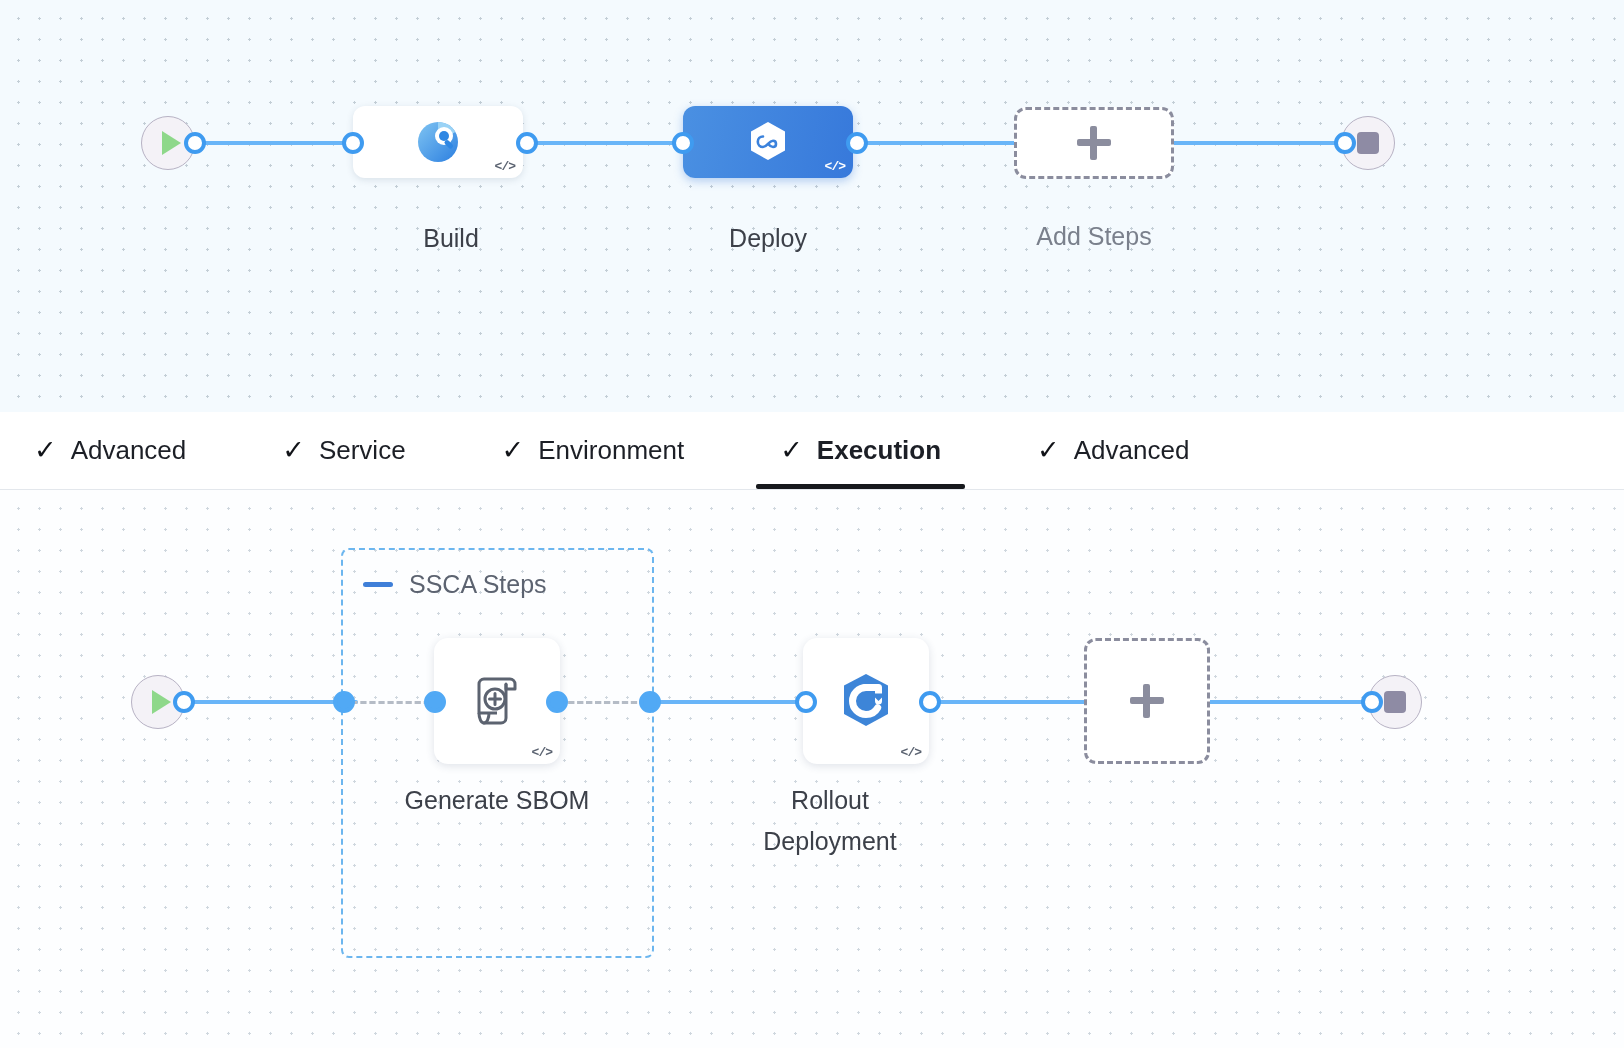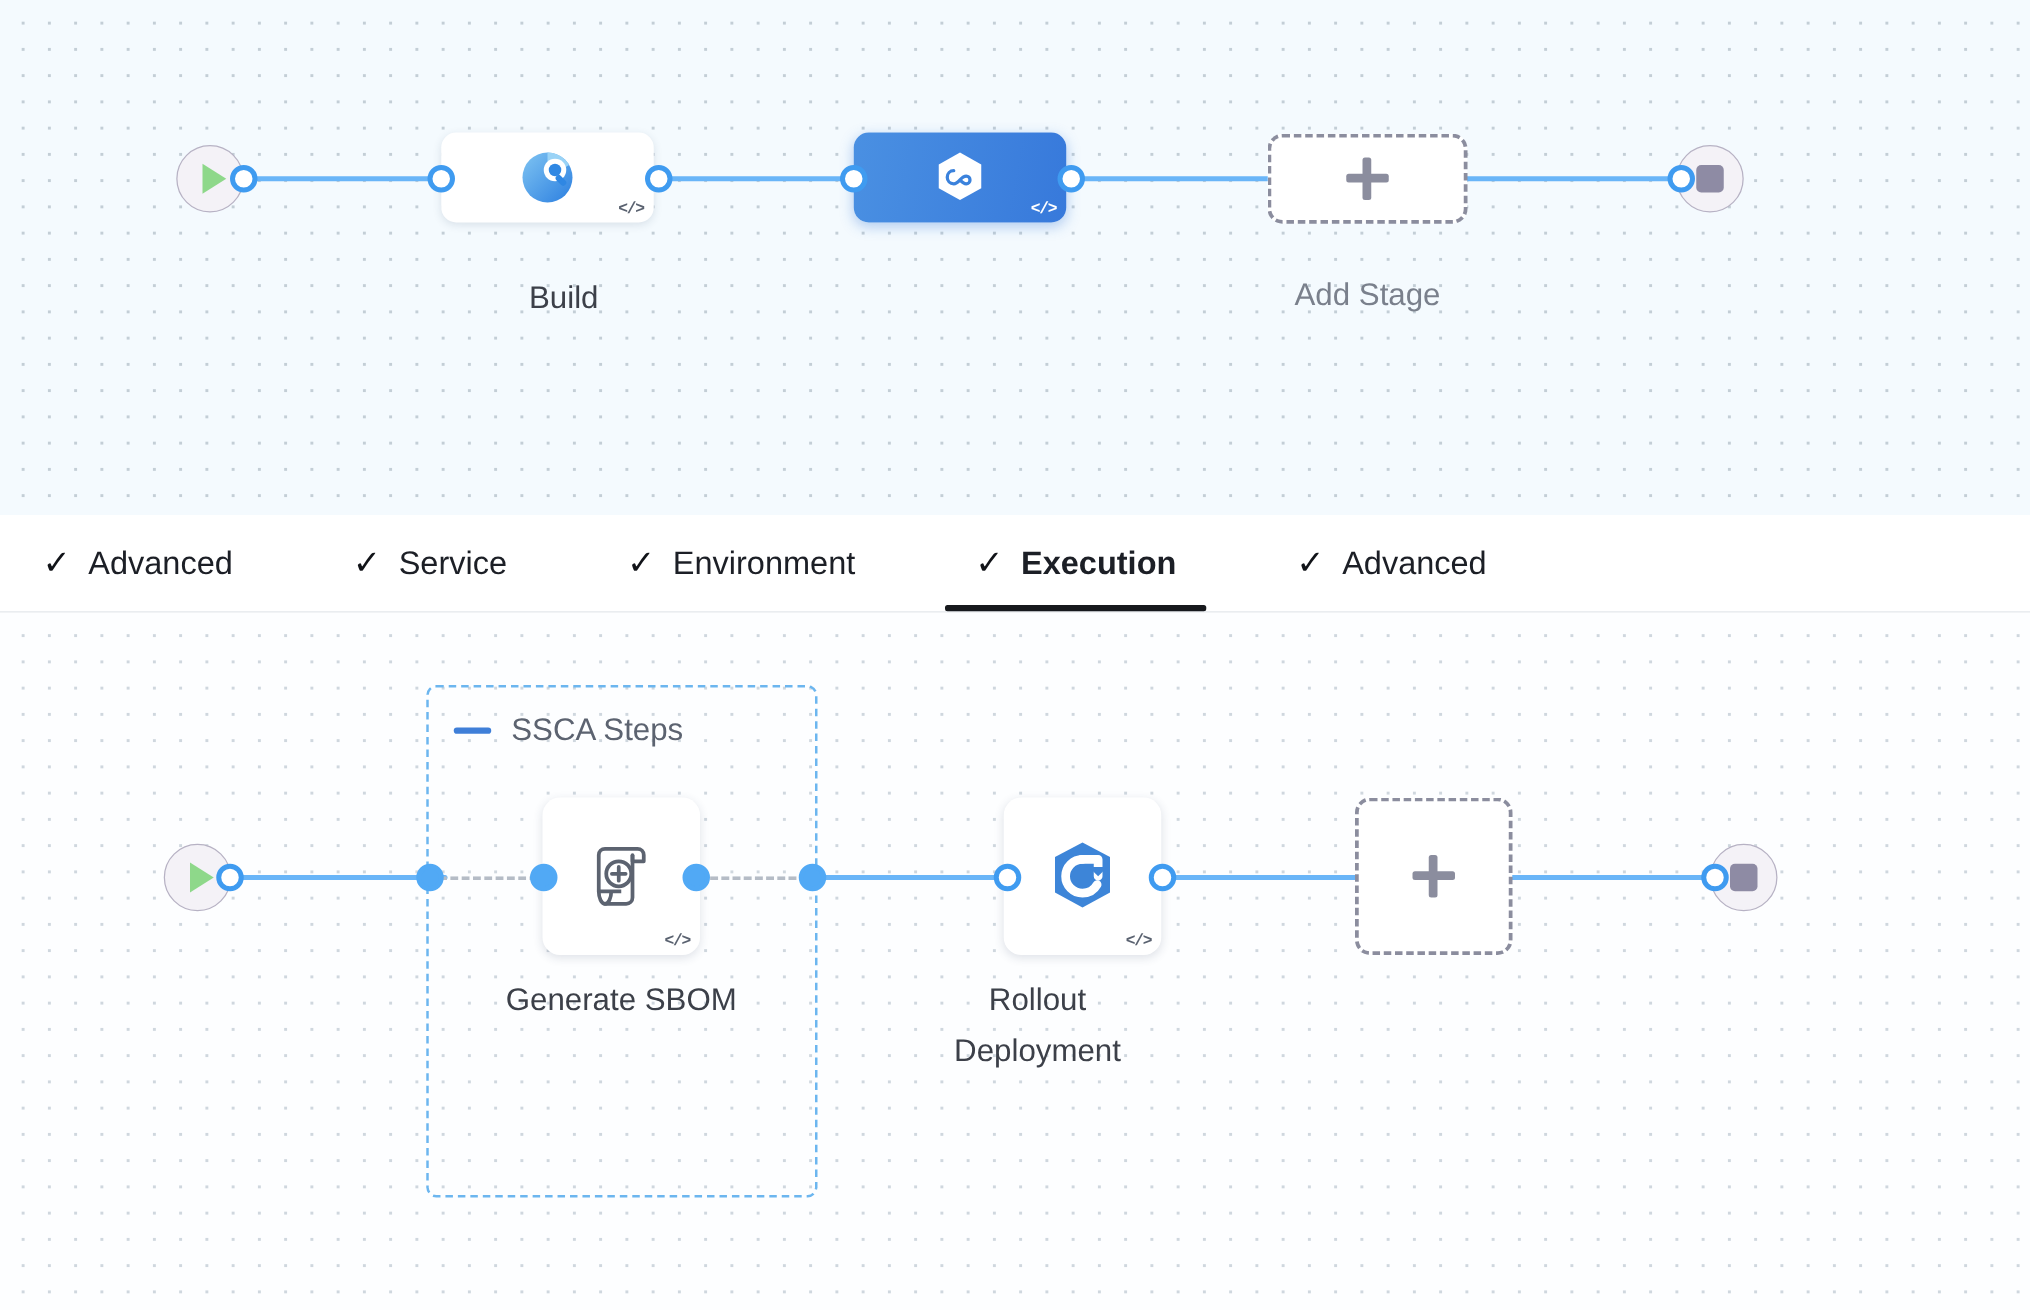--- a/index.html
+++ b/index.html
@@ -211,25 +211,26 @@
 
   <div class="stage selected" style="left:683px; top:106px; width:170px; height:72px;">
     <svg width="50" height="50" viewBox="0 0 50 50">
       <path d="M25 5 L42 14.5 V33.5 L25 43 L8 33.5 V14.5 Z" fill="#ffffff"></path>
       <path d="M20 19.5c-3 0-5.2 2.3-5.2 5.3S17 30 20 30c2.2 0 3.3-1.2 5-3.1 1.7-1.9 2.8-3.1 5-3.1 1.7 0 3 1.3 3 3.1s-1.3 3.1-3 3.1c-2.2 0-3.3-1.2-5-3.1" fill="none" stroke="#3b82dc" stroke-width="2.6" stroke-linecap="round"></path>
     </svg>
     <span class="code-badge light">&lt;/&gt;</span>
   </div>
   <div class="dot" style="left:672px; top:132px;"></div>
   <div class="dot" style="left:846px; top:132px;"></div>
+  <div class="caption" style="left:668px; top:218px; width:200px;">Deploy</div>
 
   <div class="add-box" style="left:1014px; top:107px; width:160px; height:72px;">
     <div class="plus"></div>
   </div>
-  <div class="caption muted" style="left:994px; top:216px; width:200px;">Add Stage</div>
+  <div class="caption muted" style="left:994px; top:216px; width:200px;">Add Steps</div>
 
   <div class="terminal" style="left:1341px; top:116px;">
     <div class="stop-sq"></div>
   </div>
   <div class="dot" style="left:1334px; top:132px;"></div>
 </div>
 
 <div class="tabstrip">
   <div class="tab">
     <span class="chk">✓</span>

